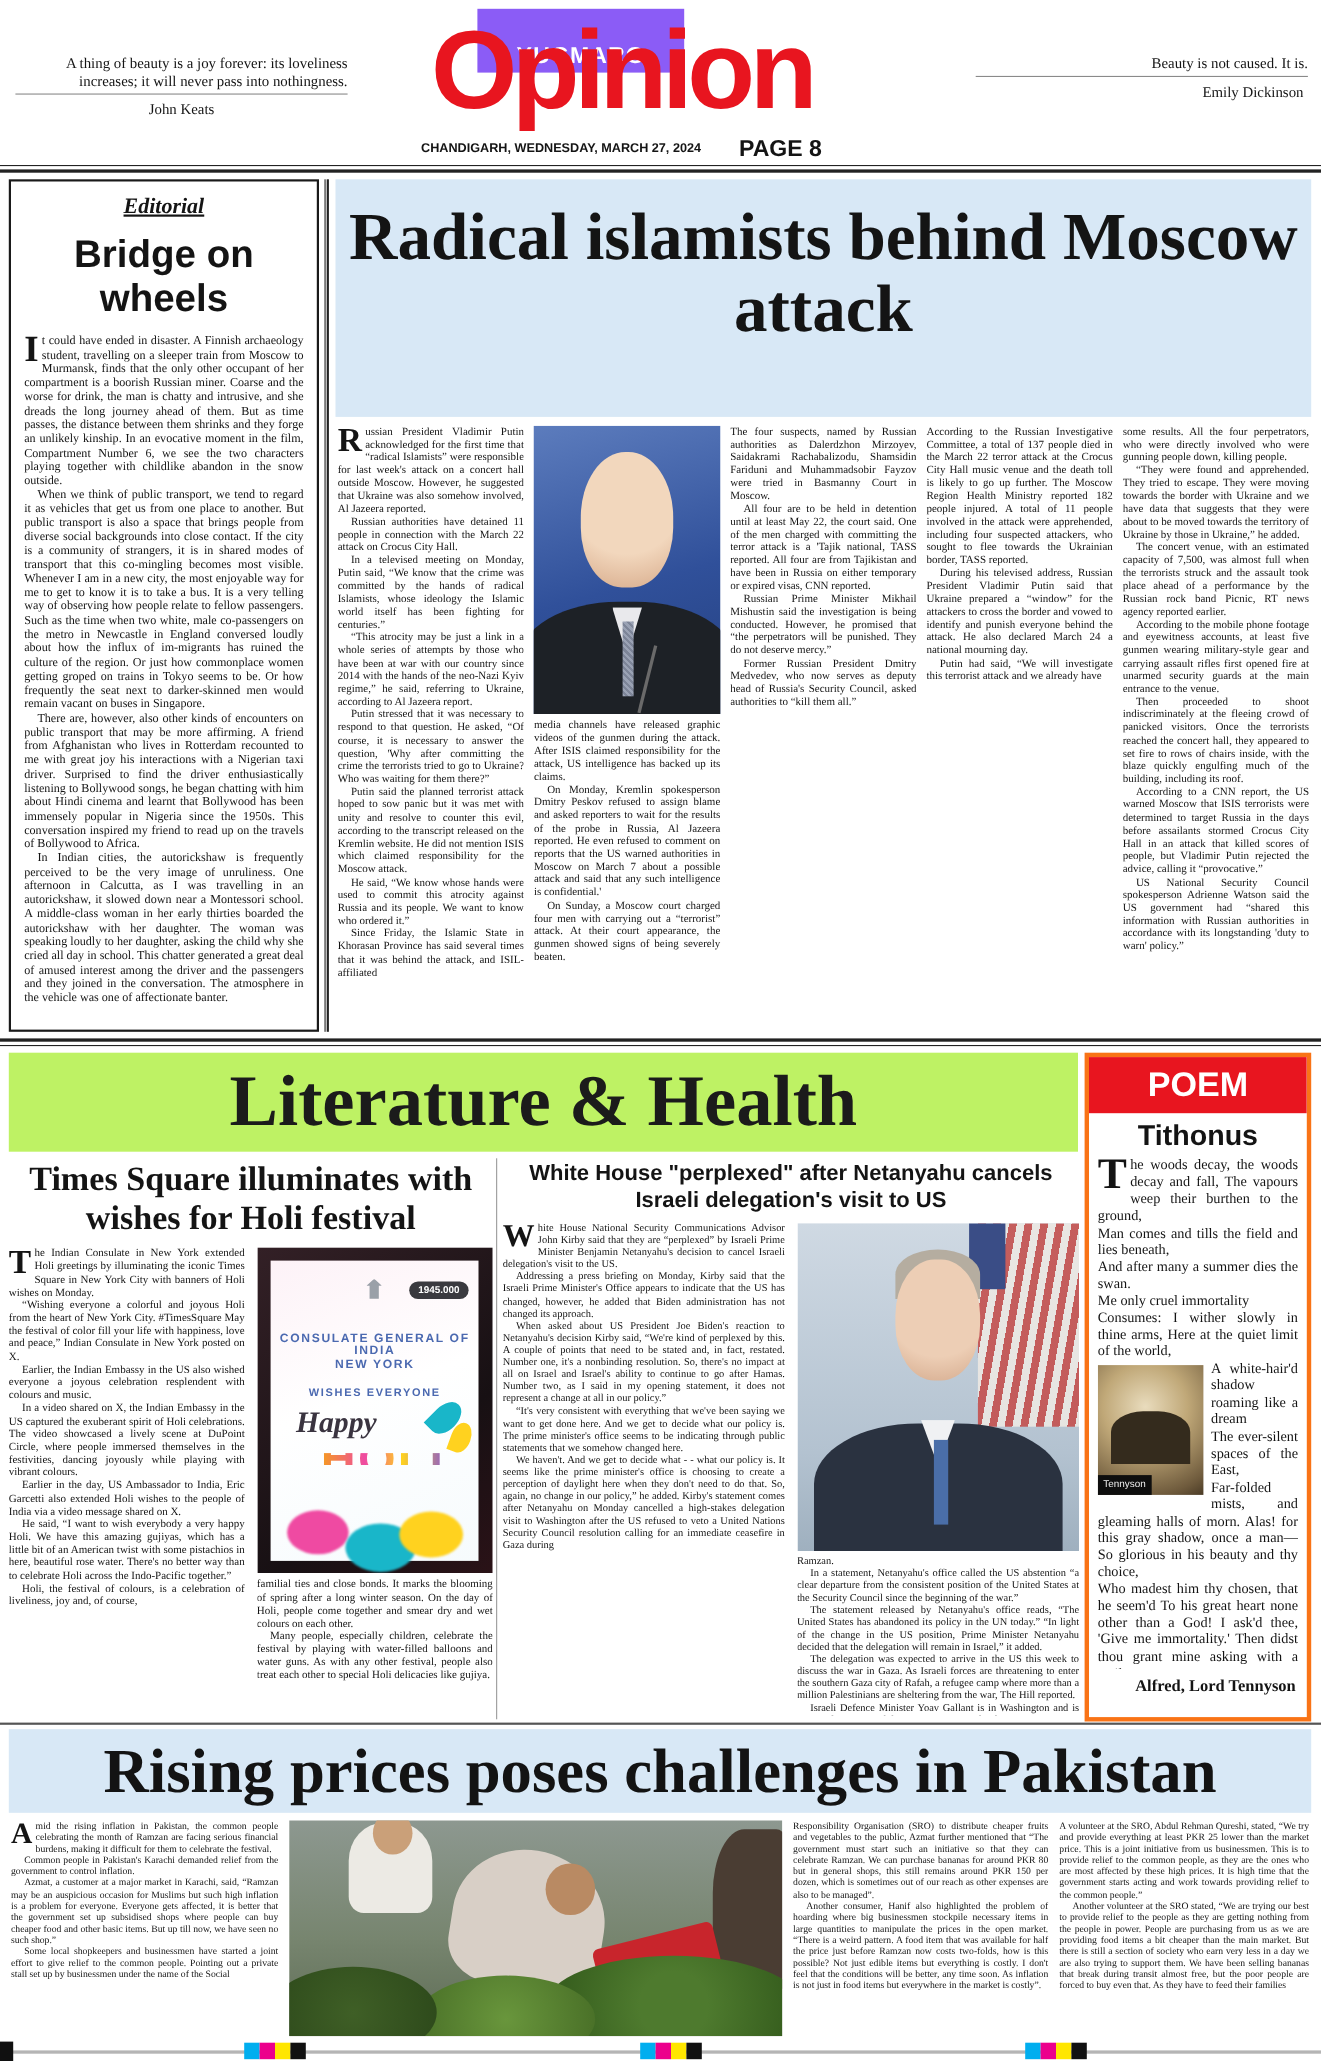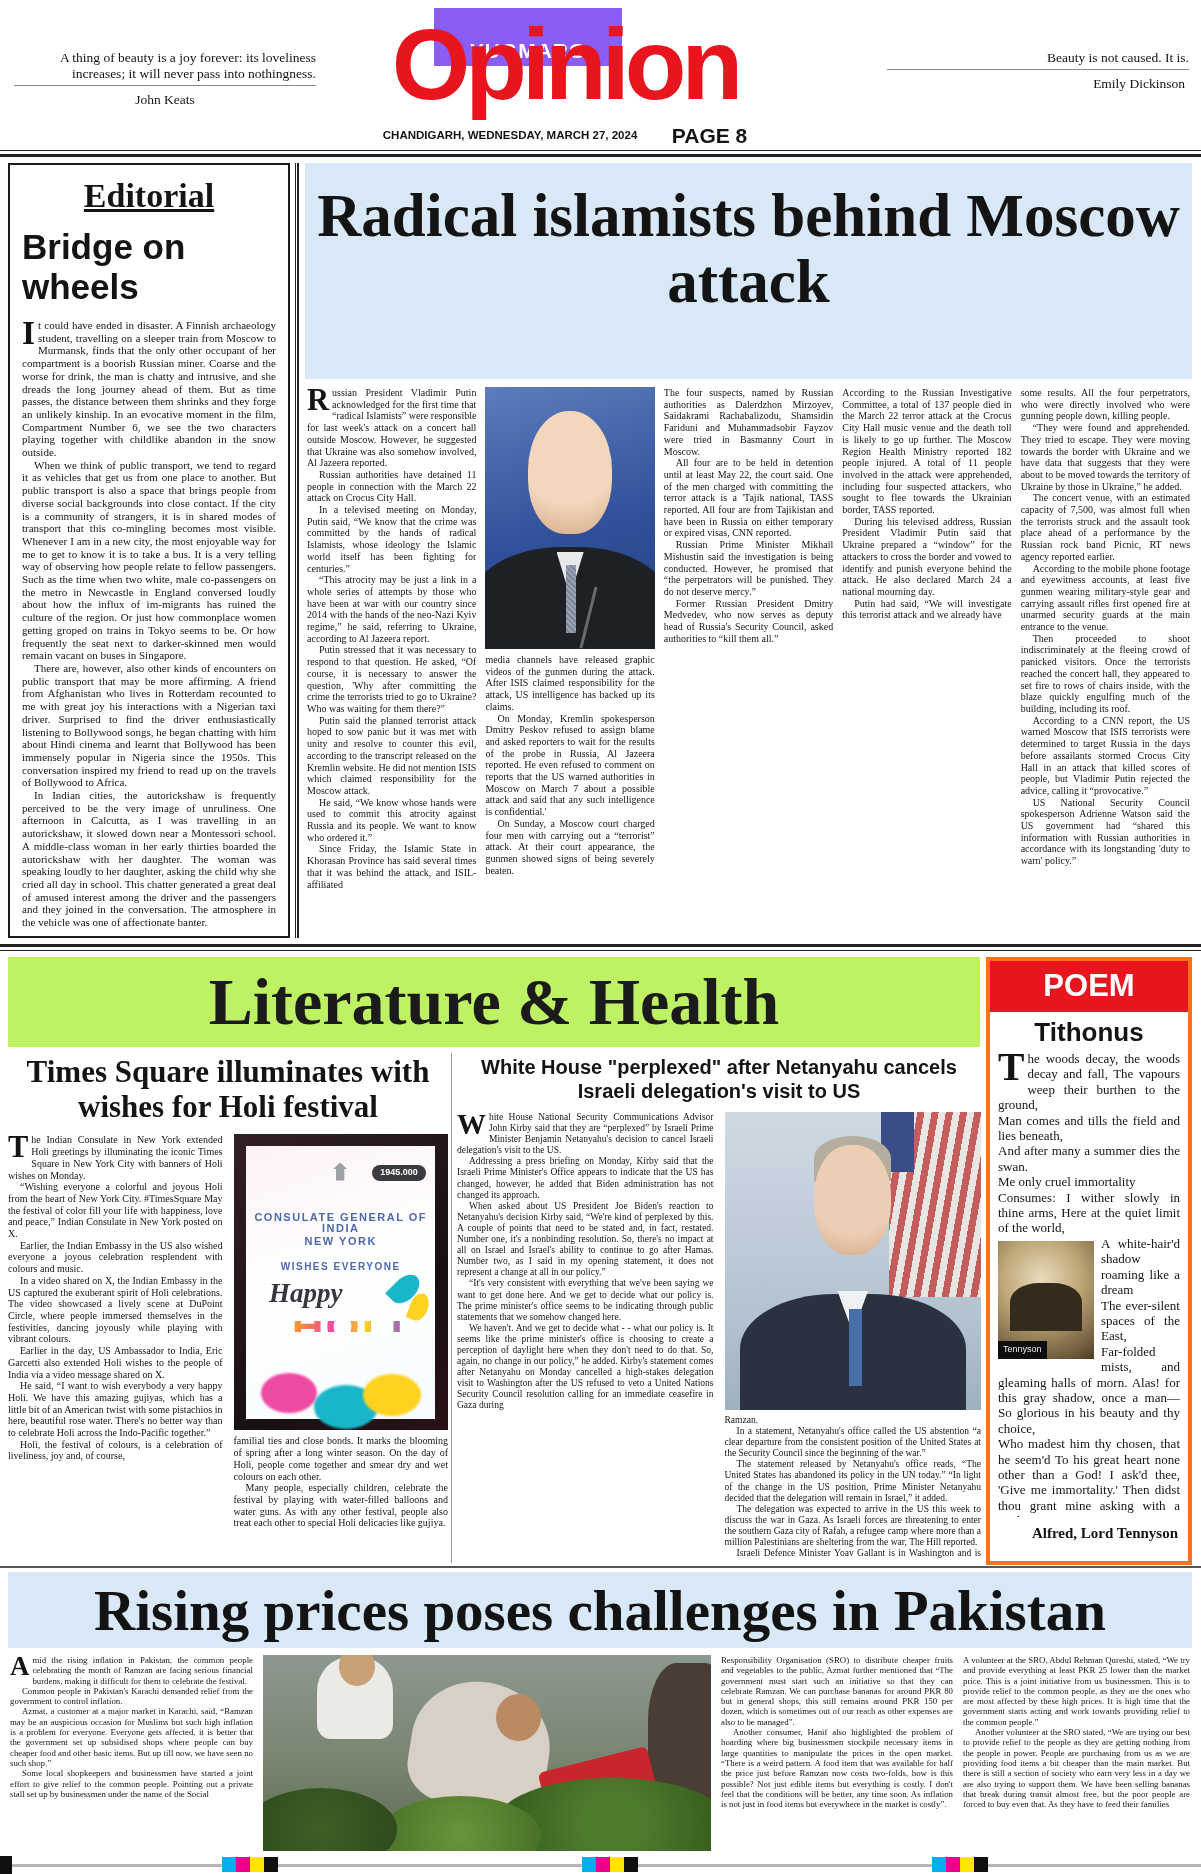--- a/index.html
+++ b/index.html
@@ -24,22 +24,22 @@
   .brand-meta { position:absolute; left:0; top:124px; width:100%; text-align:center; white-space:nowrap; }
   .dateline { font-weight:bold; font-size:11.5px; }
   .page-num { font-weight:bold; font-size:21px; margin-left:30px; vertical-align:-4px; }
 
   .rule-top { position:absolute; left:0; top:150px; width:100%; height:7px;
               border-top:1px solid #222; border-bottom:3px solid #222; }
 
   
   .editorial { position:absolute; left:8px; top:163px; width:282px; height:775px;
                border:2px solid #1a1a1a; padding:10px 12px; overflow:hidden; }
-  .ed-label { text-align:center; font-weight:bold; font-size:34px; text-decoration:underline; margin:2px 0 12px; }
-  .ed-head  { text-align:left; font-family:"Liberation Sans", sans-serif; font-weight:bold; font-size:35px; margin:0 0 12px; }
+  .ed-label { text-align:center; font-weight:bold; font-size:20px; text-decoration:underline; margin:2px 0 12px;font-style:italic; }
+  .ed-head  { text-align:center; font-family:"Liberation Sans", sans-serif; font-weight:bold; font-size:35px; margin:0 0 12px; }
   .body-text { text-align:justify; }
   .body-text p { margin:0; text-indent:12px; }
   .body-text p:first-child { text-indent:0; }
   .ed-body { font-size:11px; line-height:12.7px; }
   .dropcap > p:first-child::first-letter { float:left; font-size:3.05em; line-height:.8;
                font-weight:bold; padding:1px 3px 0 0; }
 
   .vrule { position:absolute; left:295px; top:163px; height:775px; width:4px;
            border-left:1px solid #222; border-right:2px solid #222; }
 

